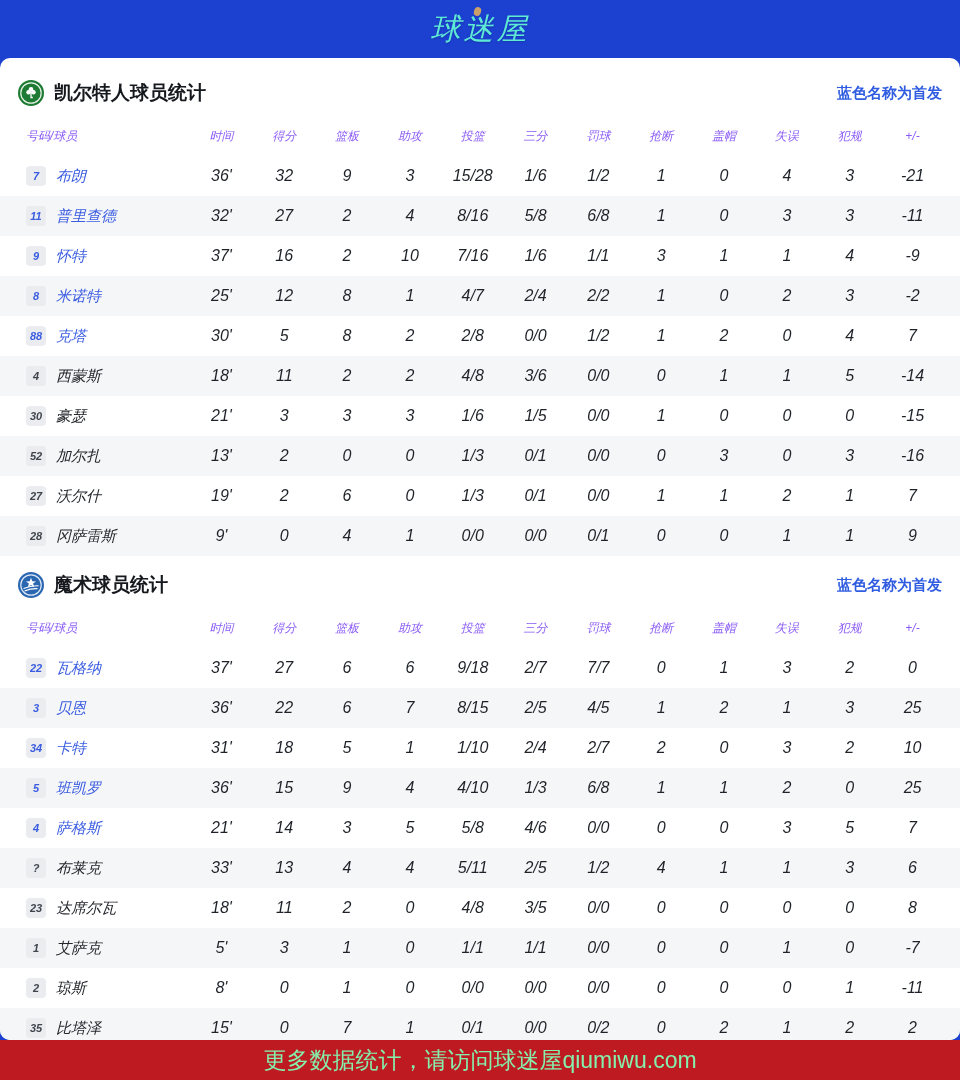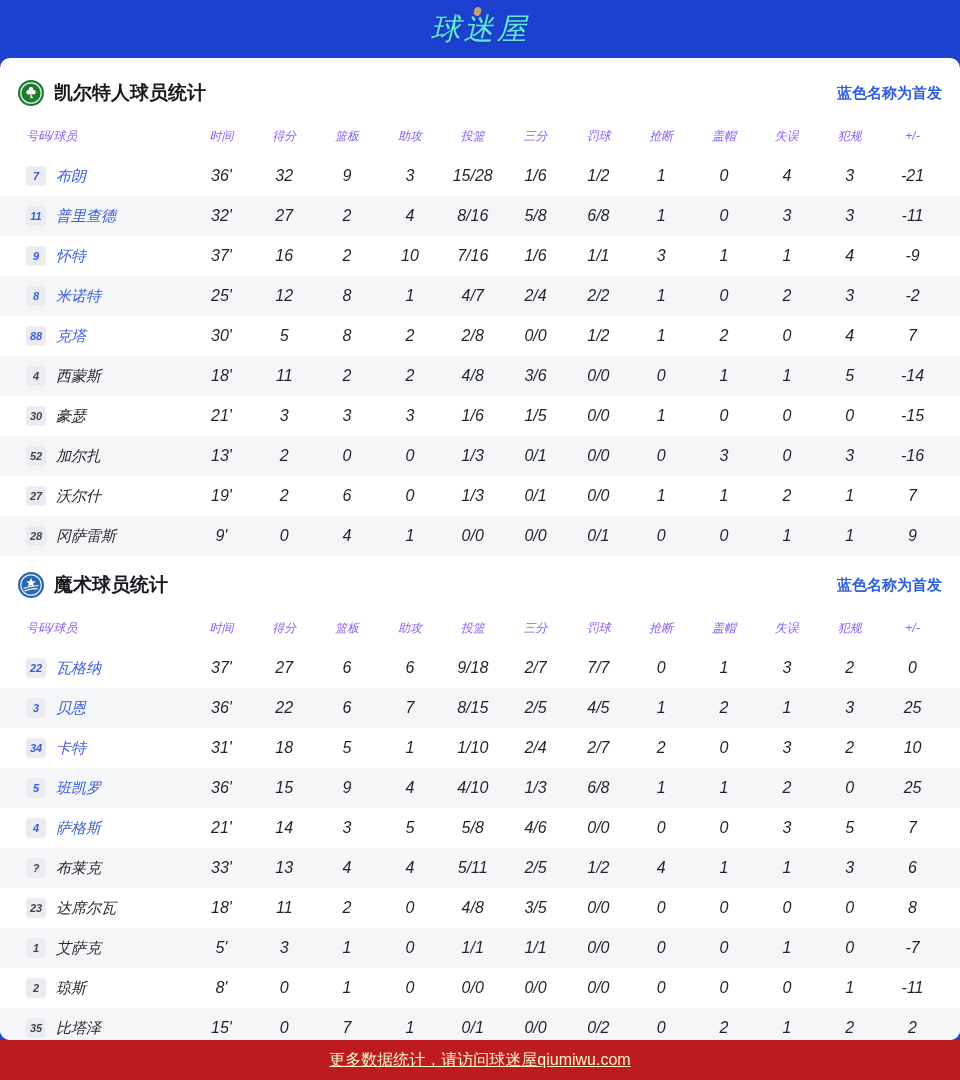--- a/index.html
+++ b/index.html
@@ -66,21 +66,21 @@
     text-align:center; color:#40454d; font-weight:600; flex:0 0 auto;
   }
   .player-name { font-size:15px; font-weight:400; color:#24272c; }
   .trow.starter .num-badge { color:#3a5ce0; }
   .trow.starter .player-name { color:#3a5ce0; }
   
   .footer {
     height:40px; flex:0 0 40px; background:#bd1a22;
     display:flex; align-items:center; justify-content:center;
   }
-  .footer-text { color:#fef9c3; font-size:16px; font-weight:500;text-decoration:underline; }
+  .footer-text { color:#86efac; font-size:23px; font-weight:500; }
 </style>
 </head>
 <body>
 
 <header class="topbar">
   <div class="logo">
     <span class="logo-dot"></span>
     <span>球迷屋</span>
   </div>
 </header>

